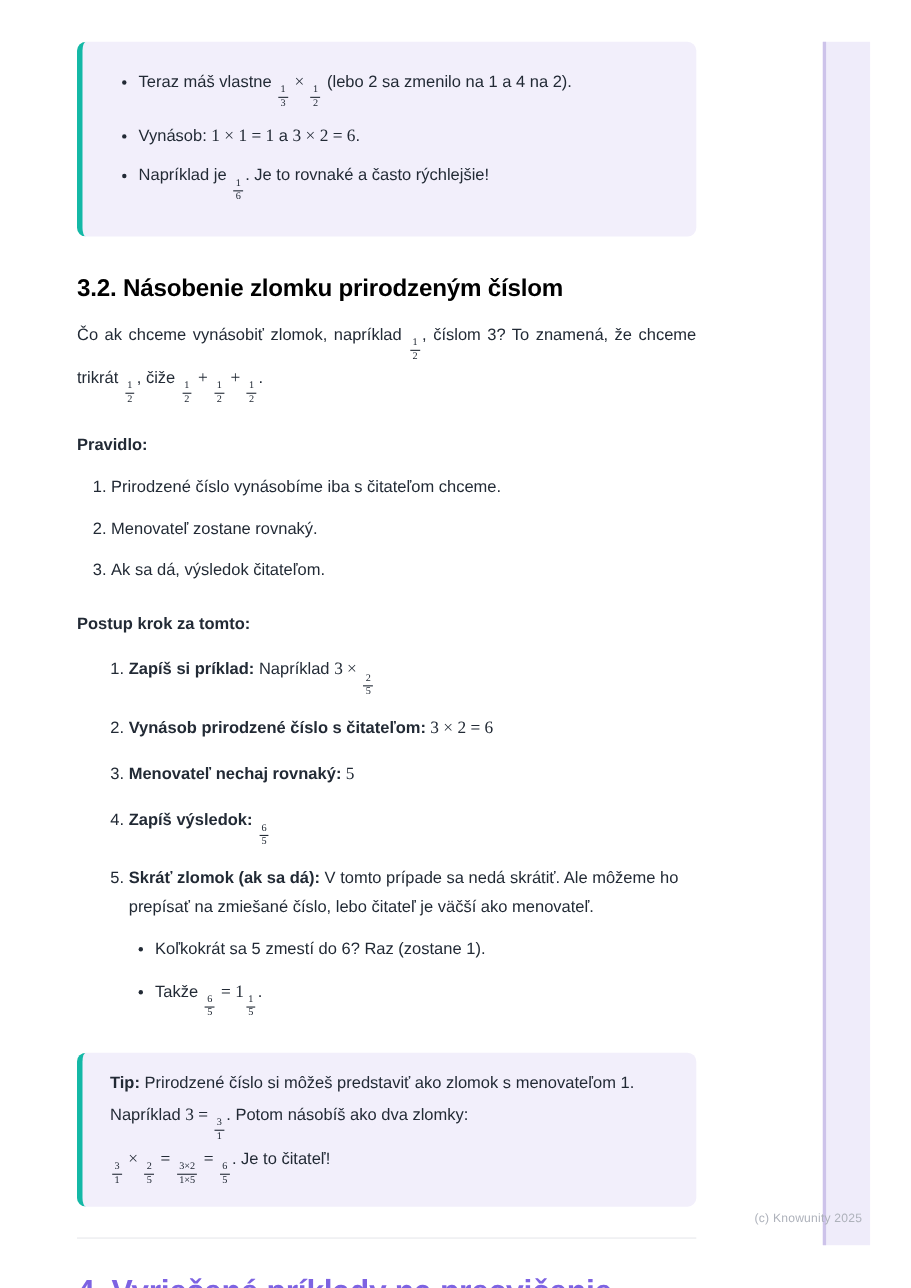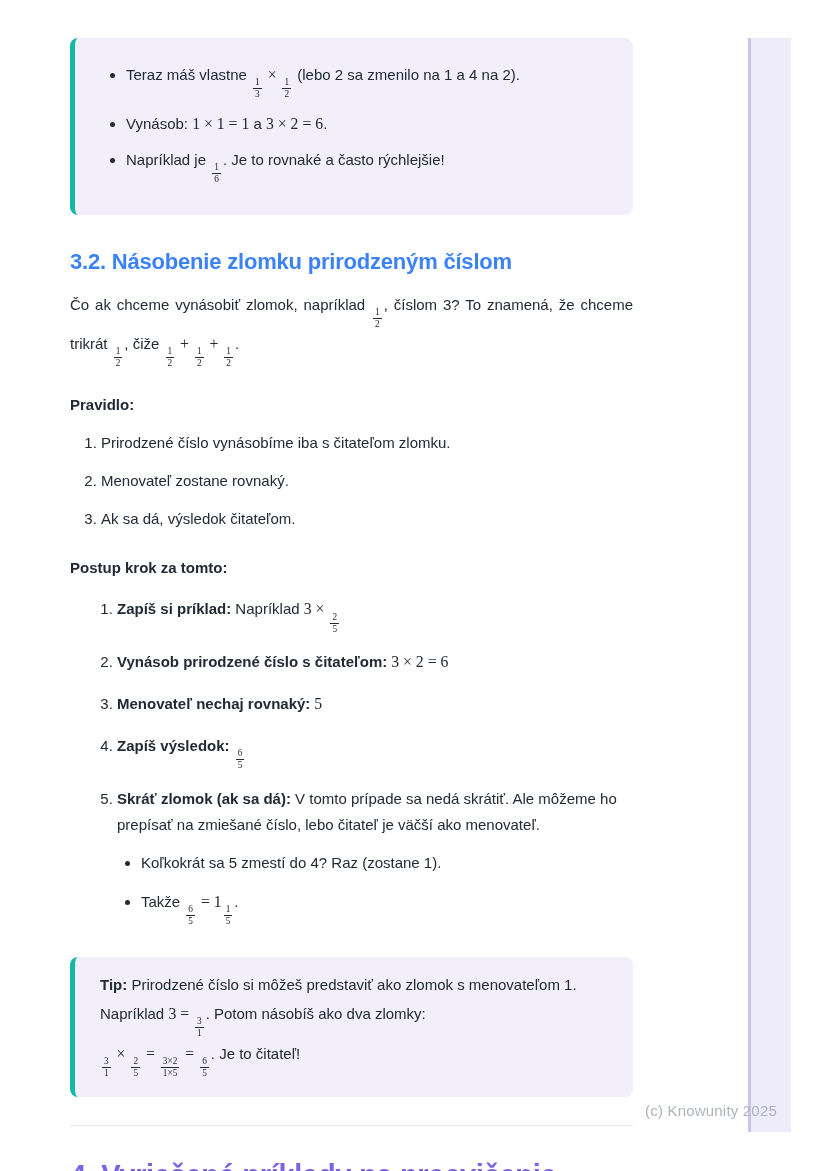--- a/index.html
+++ b/index.html
@@ -21,21 +21,21 @@
     background:#f2effb;
     border-left:5px solid #14b8a6;
     border-radius:8px;
     padding:13px 24px 19px 19px;
     box-sizing:border-box;
   }
   .callout ul{margin:0;padding-left:32px;list-style:disc;}
   .callout li{margin:11px 0;}
   
   h2.section-heading{
-    color:#3b82f6;font-size:22px;font-weight:bold;
+    color:#000000;font-size:22px;font-weight:bold;
     margin:33px 0 16px;letter-spacing:-0.2px;line-height:1.25;
   }
   h1.big-heading{
     color:#7d63e2;font-size:29px;font-weight:bold;
     margin:32px 0 0;padding-bottom:17px;
     border-bottom:2px solid #c6b7f2;
     letter-spacing:-0.3px;line-height:1.2;
   }
   p.justified{
     text-align:justify;text-align-last:left;
@@ -64,22 +64,22 @@
   .tip .tline{line-height:1.9;}
   
   hr.divider{border:none;border-top:1px solid #e7e8ec;margin:28px 0 0;}
   
   .next-page-strip{
     position:absolute;left:748px;top:38px;width:43px;height:1094px;
     background:#efecfa;border-left:3px solid #cdc3ea;
     box-sizing:border-box;z-index:1;
   }
   .footer-note{
-    position:absolute;left:645px;top:1102px;
-    font-size:15px;color:#aeb2bb;z-index:2;letter-spacing:0.2px;
+    position:absolute;left:686px;top:1102px;
+    font-size:11px;color:#aeb2bb;z-index:2;letter-spacing:0.2px;
   }
 </style>
 </head>
 <body>
 
 <div class="content">
 
   <aside class="callout">
     <ul>
       <li>
@@ -119,21 +119,21 @@
         <span class="num">1</span>
         <span class="den">2</span>
       </span><span class="math"> + </span><span class="frac">
         <span class="num">1</span>
         <span class="den">2</span>
       </span><span>.</span>
   </p>
 
   <div class="bold-label">Pravidlo:</div>
   <ol class="plain">
-    <li>Prirodzené číslo vynásobíme iba s čitateľom zlomku.</li>
+    <li>Prirodzené číslo vynásobíme iba s čitateľom chceme.</li>
     <li>Menovateľ zostane rovnaký.</li>
     <li>Ak sa dá, výsledok čitateľom.</li>
   </ol>
 
   <div class="bold-label">Postup krok za tomto:</div>
   <ol class="steps">
     <li>
       <b>Zapíš si príklad:</b><span> Napríklad </span><span class="math">3 × </span><span class="frac">
           <span class="num">2</span>
           <span class="den">5</span>
@@ -148,21 +148,21 @@
     <li>
       <b>Zapíš výsledok:</b> <span class="frac">
           <span class="num">6</span>
           <span class="den">5</span>
         </span>
     </li>
     <li>
       <b>Skráť zlomok (ak sa dá):</b><span> V tomto prípade sa nedá skrátiť. Ale môžeme ho prepísať na zmiešané číslo, lebo čitateľ je väčší ako menovateľ.</span>
       <ul class="sub">
         <li>
-          <span>Koľkokrát sa 5 zmestí do 4? Raz (zostane 1).</span>
+          <span>Koľkokrát sa 5 zmestí do 6? Raz (zostane 1).</span>
         </li>
         <li>
           <span>Takže </span><span class="frac">
               <span class="num">6</span>
               <span class="den">5</span>
             </span><span class="math"> = 1</span><span class="frac">
               <span class="num">1</span>
               <span class="den">5</span>
             </span><span>.</span>
         </li>

